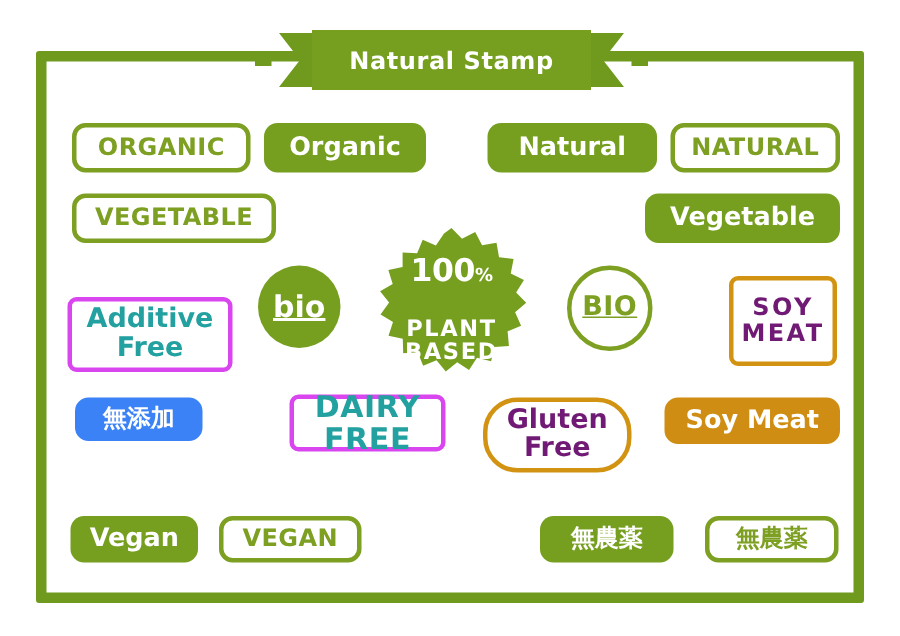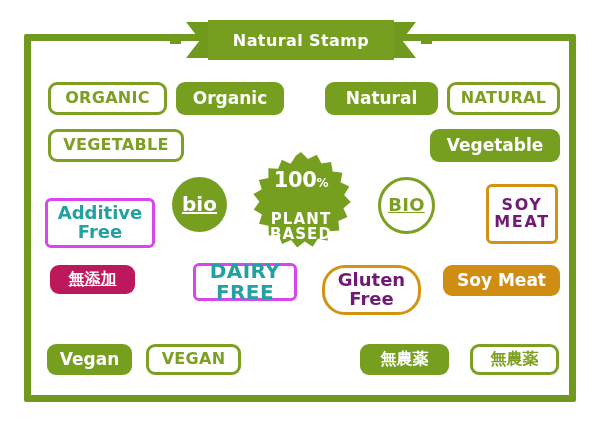--- a/index.html
+++ b/index.html
@@ -90,21 +90,21 @@
     white-space: pre-line;
     font-weight: bold;
   }
   .outlined {
     background: #ffffff;
   }
 
   
   .c-green-fill   { background: #769f20; color: #ffffff; }
   .c-green-out    { border: 3px solid #7d9f22; color: #7d9f22; }
-  .c-teal-fill    { background: #be185d; color: #ffffff; text-decoration: underline; }
+  .c-teal-fill    { background: #3b82f6; color: #ffffff; }
   .c-teal-out     { border: 3px solid #d946ef; color: #23a0a0; }
   .c-orange-fill  { background: #cf8e13; color: #ffffff; }
   .c-orange-out   { border: 3px solid #d39312; color: #701a75; }
 
   .r-pill   { border-radius: 9px; }
   .r-square { border-radius: 6px; }
   .r-circle { border-radius: 50%; text-decoration: underline; }
 
   
   #plant-badge {

